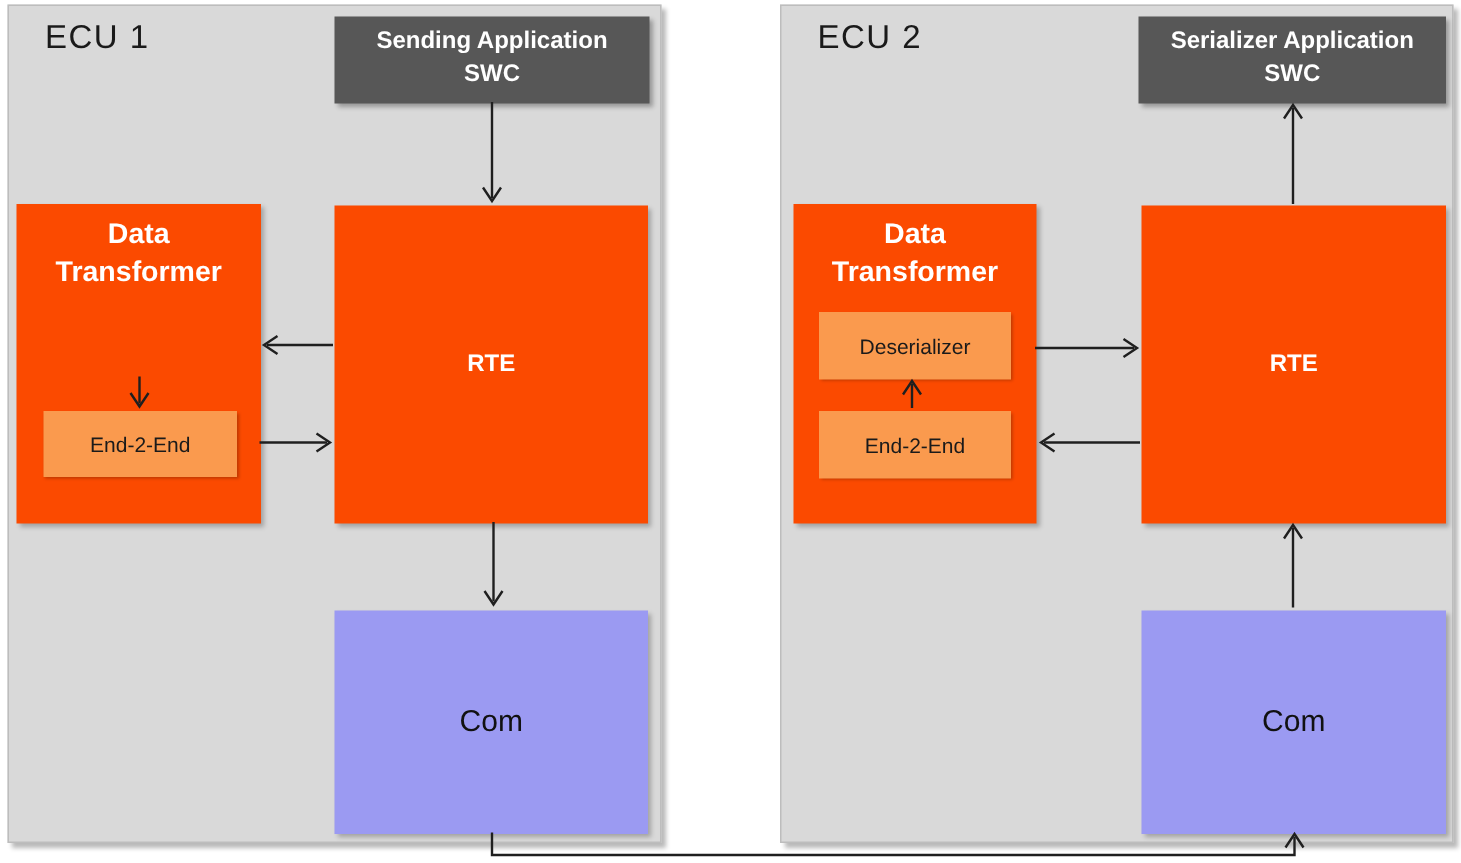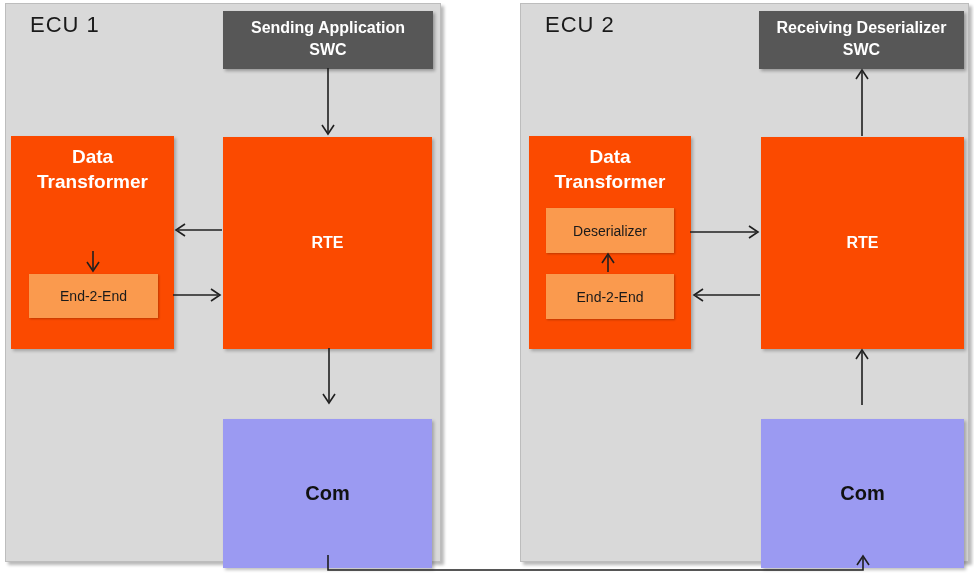--- a/index.html
+++ b/index.html
@@ -28,22 +28,22 @@
   .sub{position:absolute;background:var(--orange_light);color:var(--label_text);font-size:14px;
        display:flex;align-items:center;justify-content:center;box-shadow:1px 1px 2px rgba(0,0,0,0.25);}
   .sub.top{top:72px;}
   .sub.bottom{top:138px;}
   #dt1 .sub{left:18px;width:129px;height:44px;}
   #dt2 .sub{left:17px;width:128px;height:45px;}
   .rte{background:var(--orange);color:#ffffff;font-weight:bold;font-size:16px;
        display:flex;align-items:center;justify-content:center;box-shadow:2px 2px 3px rgba(0,0,0,0.25);}
   #rte1{left:217px;top:133px;width:209px;height:212px;}
   #rte2{left:240px;top:133px;width:203px;height:212px;}
-  .com{background:var(--com_bg);color:#111111;font-weight:bold;font-size:20px;
-       display:flex;align-items:center;justify-content:center;box-shadow:2px 2px 3px rgba(0,0,0,0.25);margin-top:12px;}
+  .com{background:var(--com_bg);color:#111111;font-weight:normal;font-size:20px;
+       display:flex;align-items:center;justify-content:center;box-shadow:2px 2px 3px rgba(0,0,0,0.25);}
   #com1{left:217px;top:403px;width:209px;height:149px;}
   #com2{left:240px;top:403px;width:203px;height:149px;}
   svg.arrows{position:absolute;left:0;top:0;width:974px;height:575px;pointer-events:none;}
   .arrow{stroke:var(--arrow);stroke-width:1.6;fill:none;}
 </style>
 </head>
 <body>
 
 <div class="stage">
 
@@ -71,21 +71,21 @@
 
     <div class="box com" id="com1">
       <span>Com</span>
     </div>
   </div>
 
   <div class="ecu" id="ecu2">
     <div class="ecu-label">ECU 2</div>
 
     <div class="box swc" id="swc2">
-      <span>Receiving Deserializer</span><br>
+      <span>Serializer Application</span><br>
       <span>SWC</span>
     </div>
 
     <div class="box dt" id="dt2">
       <div class="dt-title">
         <span>Data</span><br>
         <span>Transformer</span>
       </div>
       <div class="sub top">
         <span>Deserializer</span>

